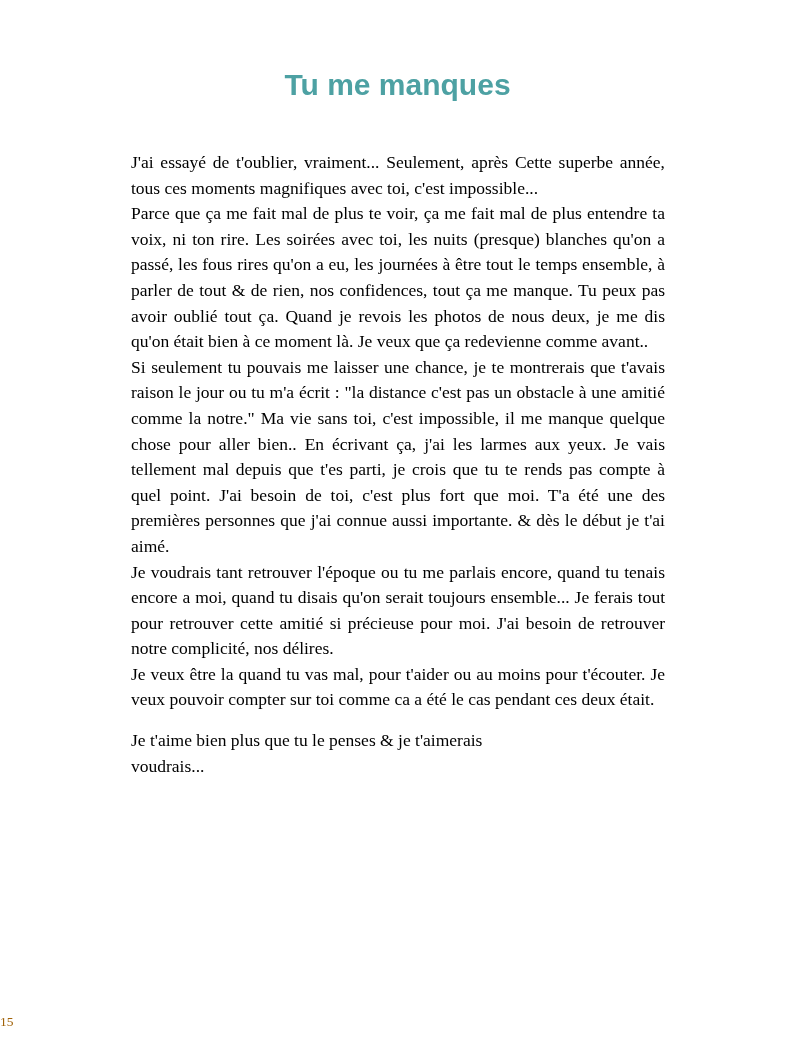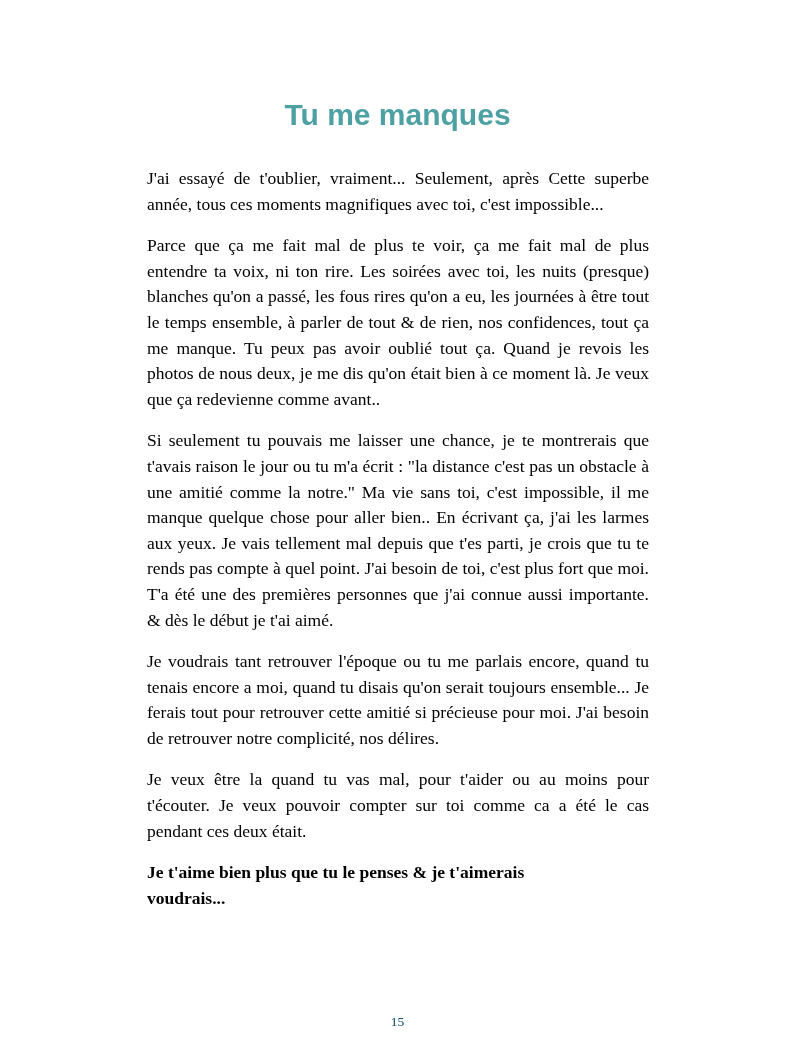--- a/index.html
+++ b/index.html
@@ -10,57 +10,56 @@
   .page {
     position: relative;
     width: 795px;
     height: 1063px;
     background: #ffffff;
     overflow: hidden;
     font-family: "Liberation Serif", serif;
   }
   .title {
     margin: 0;
-    padding-top: 98px;
+    padding-top: 68px;
     text-align: center;
     font-family: "Liberation Sans", sans-serif;
     font-weight: 700;
     font-size: 30px;
     line-height: 34px;
     letter-spacing: 0px;
   }
   .content {
     position: absolute;
     left: 131px;
     top: 150px;
     width: 534px;
     font-family: "Liberation Serif", serif;
     font-size: 17.5px;
     line-height: 25.6px;
     color: #000000;
   }
   .content p {
-    margin: 16px;
+    margin: 0;
     text-align: justify;
     text-justify: inter-word;
   }
   .content p.closing {
     margin-top: 15px;
     text-align: left;
-    font-weight: bold;
   }
   .page-number {
     position: absolute;
     top: 1014px;
     left: 0;
     width: 100%;
-    text-align: center;
+    text-align: left;
     font-family: "Liberation Serif", serif;
     font-size: 13.5px;
-    color: #0c4a6e;
+    color: #a16207;
   }
 </style>
 </head>
 <body>
 
 <div class="page">
 
   <h1 class="title" style="color: rgb(77, 161, 163);">Tu me manques</h1>
 
   <div class="content">

